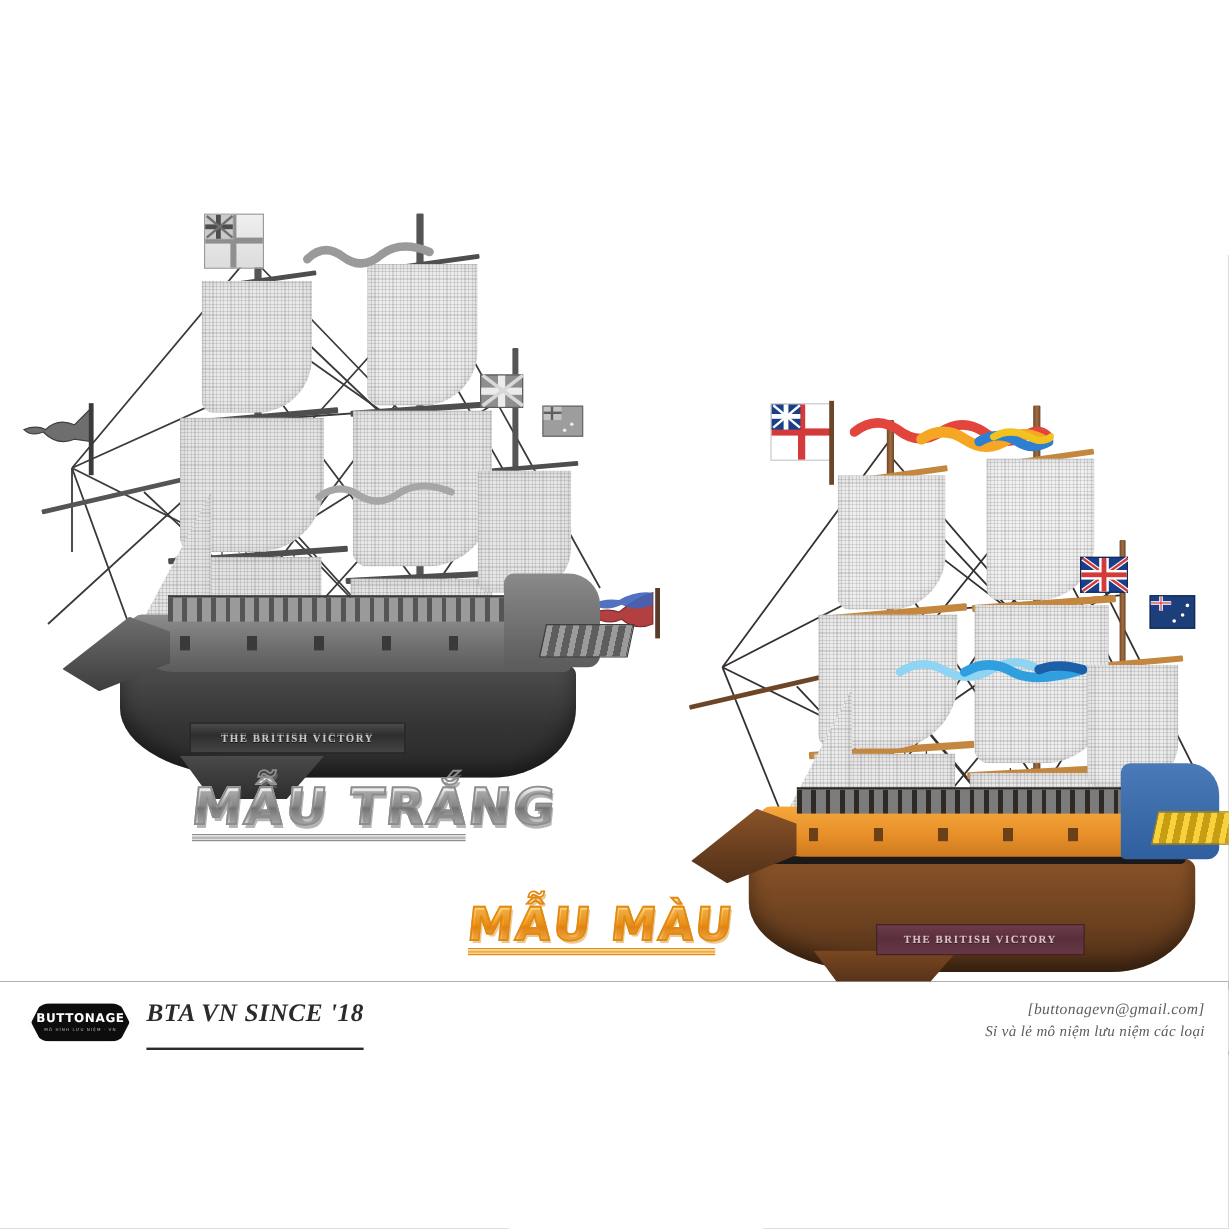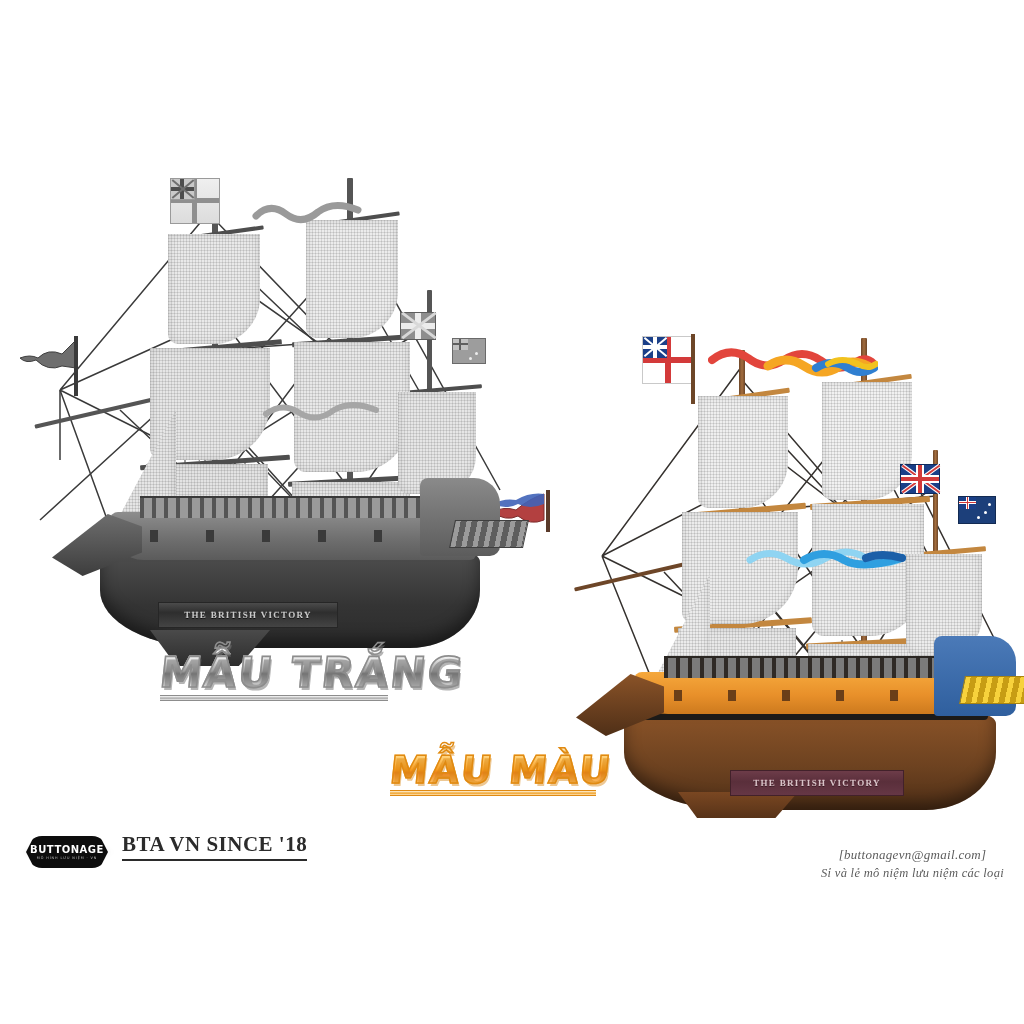--- a/index.html
+++ b/index.html
@@ -83,22 +83,22 @@
                display:flex;flex-direction:column;align-items:center;justify-content:center;}
   .logo .badge .l1{color:#fff;font-family:"DejaVu Sans",sans-serif;font-weight:bold;
                    font-size:10px;letter-spacing:.5px;line-height:11px;}
   .logo .badge .l2{color:#b9b9b9;font-family:"DejaVu Sans",sans-serif;
                    font-size:3.4px;letter-spacing:.9px;line-height:6px;}
   .logo .glow{position:absolute;left:-5px;top:6px;width:92px;height:20px;
               background:radial-gradient(ellipse at center,rgba(0,0,0,.30),rgba(0,0,0,0) 70%);
               filter:blur(2px);}
 
   .brand{position:absolute;left:122px;top:832px;font-family:"Liberation Serif",serif;
-         font-weight:bold;font-size:21px;color:#2b2b2b;
-         letter-spacing:.5px;border-bottom:2px solid #2b2b2b;padding-bottom:2px;}
+         font-style:italic;font-weight:bold;font-size:21px;color:#2b2b2b;
+         letter-spacing:.5px;border-bottom:2px solid #2b2b2b;padding-bottom:16px;}
 
   .contact{position:absolute;right:20px;top:832px;text-align:right;
            font-family:"Liberation Serif",serif;font-style:italic;color:#5c5c5c;}
   .contact .email{font-size:13px;letter-spacing:.3px;line-height:18px;}
   .contact .tag{font-size:12.5px;letter-spacing:.3px;line-height:18px;}
 </style>
 </head>
 <body>
 
 <div id="page">
@@ -392,19 +392,19 @@
     <div class="logo" style="top:18px;">
       <div class="glow"></div>
       <div class="badge">
         <span class="l1">BUTTONAGE</span>
         <span class="l2">MÔ HÌNH LƯU NIỆM · VN</span>
       </div>
     </div>
 
     <div class="brand" style="top:14px;">BTA VN SINCE '18</div>
 
-    <div class="contact" style="top:28px;text-align:center;">
+    <div class="contact" style="top:14px;">
       <div class="email">[buttonagevn@gmail.com]</div>
       <div class="tag">Sỉ và lẻ mô niệm lưu niệm các loại</div>
     </div>
   </div>
 
 </div>
 
 </body></html>

